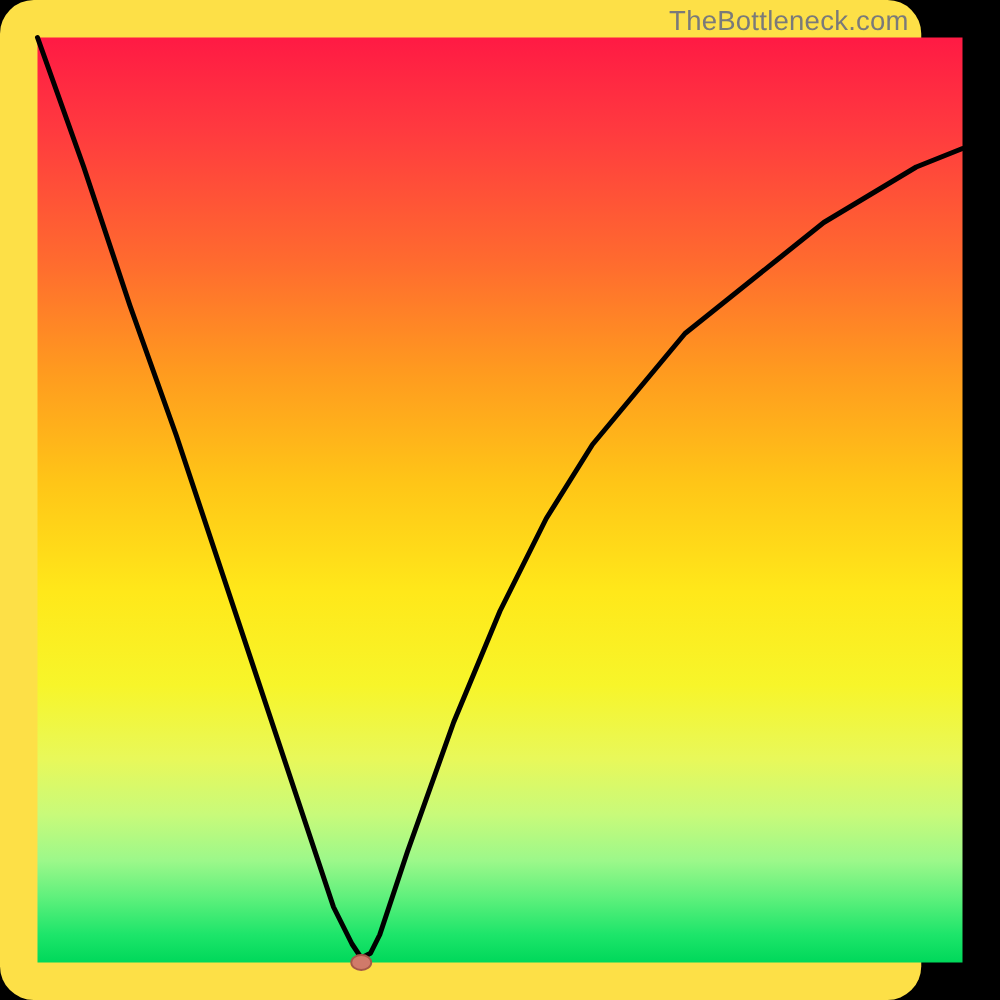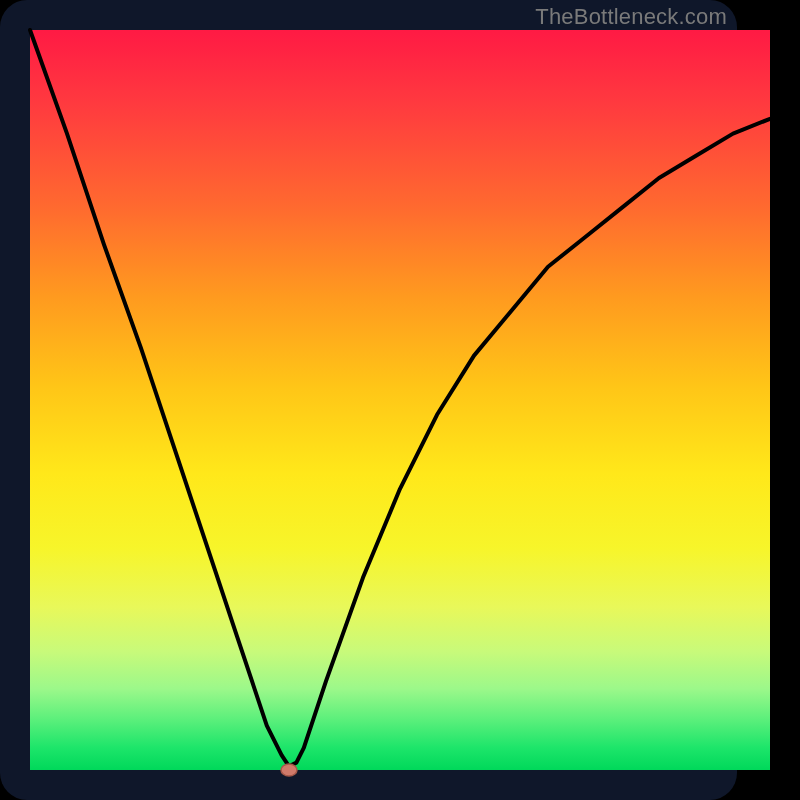--- a/index.html
+++ b/index.html
@@ -1,21 +1,21 @@
 <!DOCTYPE html>
 <html><head>
 <meta charset="utf-8">
 <style>
   * { margin: 0; padding: 0; box-sizing: border-box; }
   html, body { width: 800px; height: 800px; overflow: hidden; background: #000; }
   .stage {
     position: relative;
     width: 737px;
     height: 800px;
-    background: #0f172a;
+    background: #fde047;
     border-radius: 27px;
   }
   .watermark {
     position: absolute;
     top: 4px;
     right: 10px;
     color: #7a7a7a;
     font-family: Arial, Helvetica, sans-serif;
     font-size: 22px;
     font-weight: 500;

